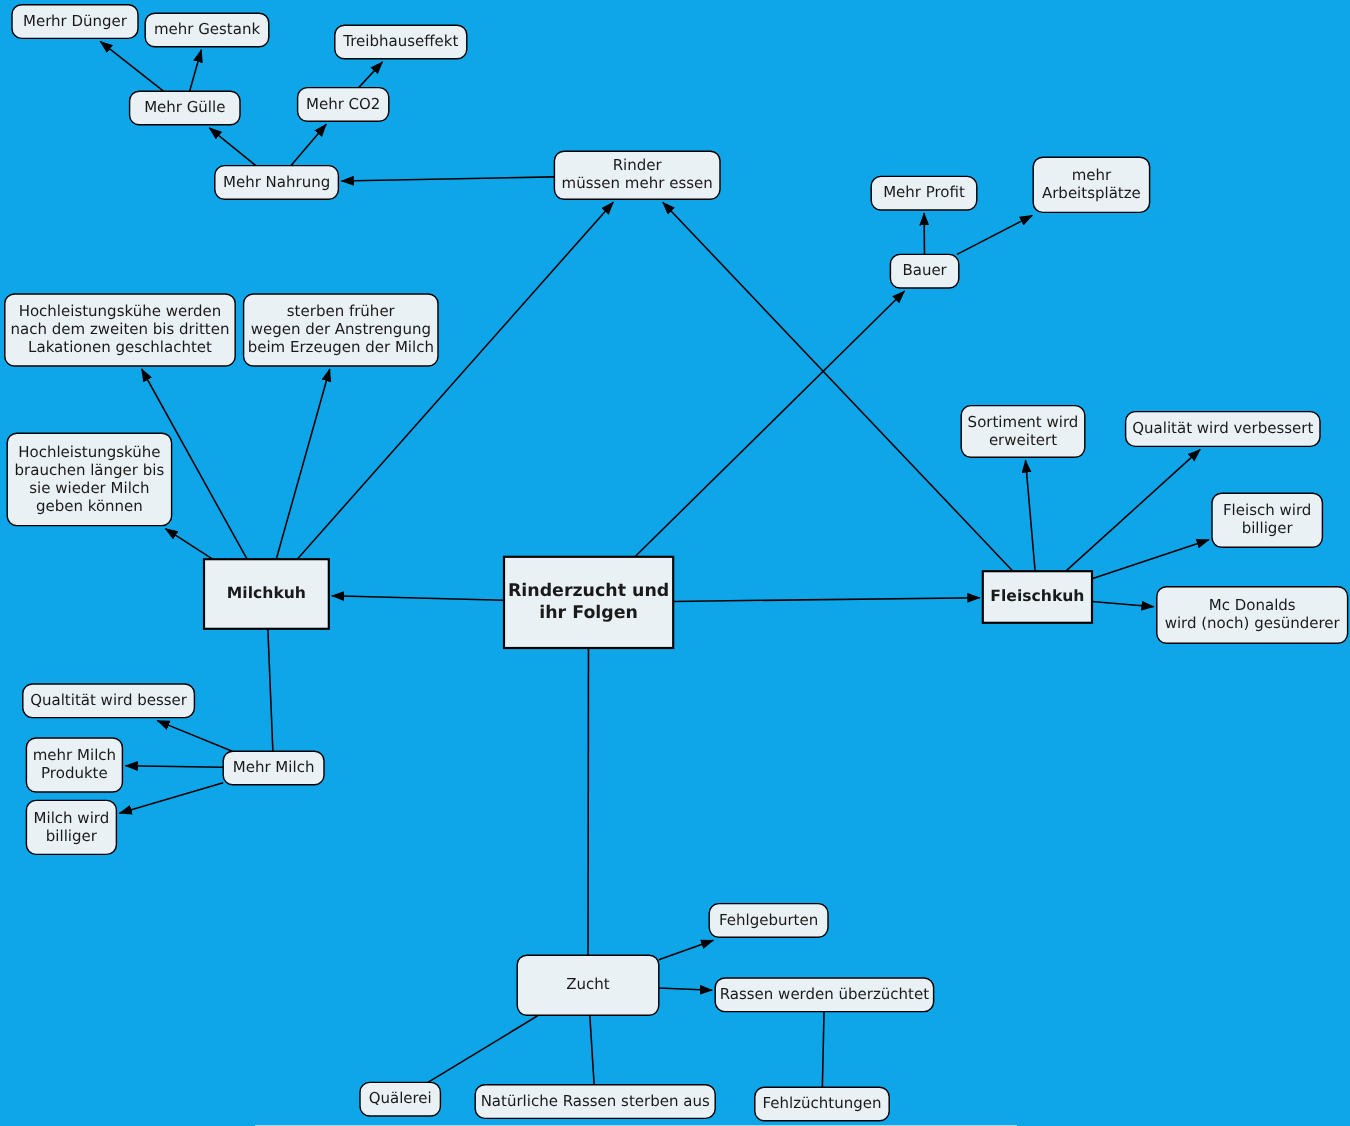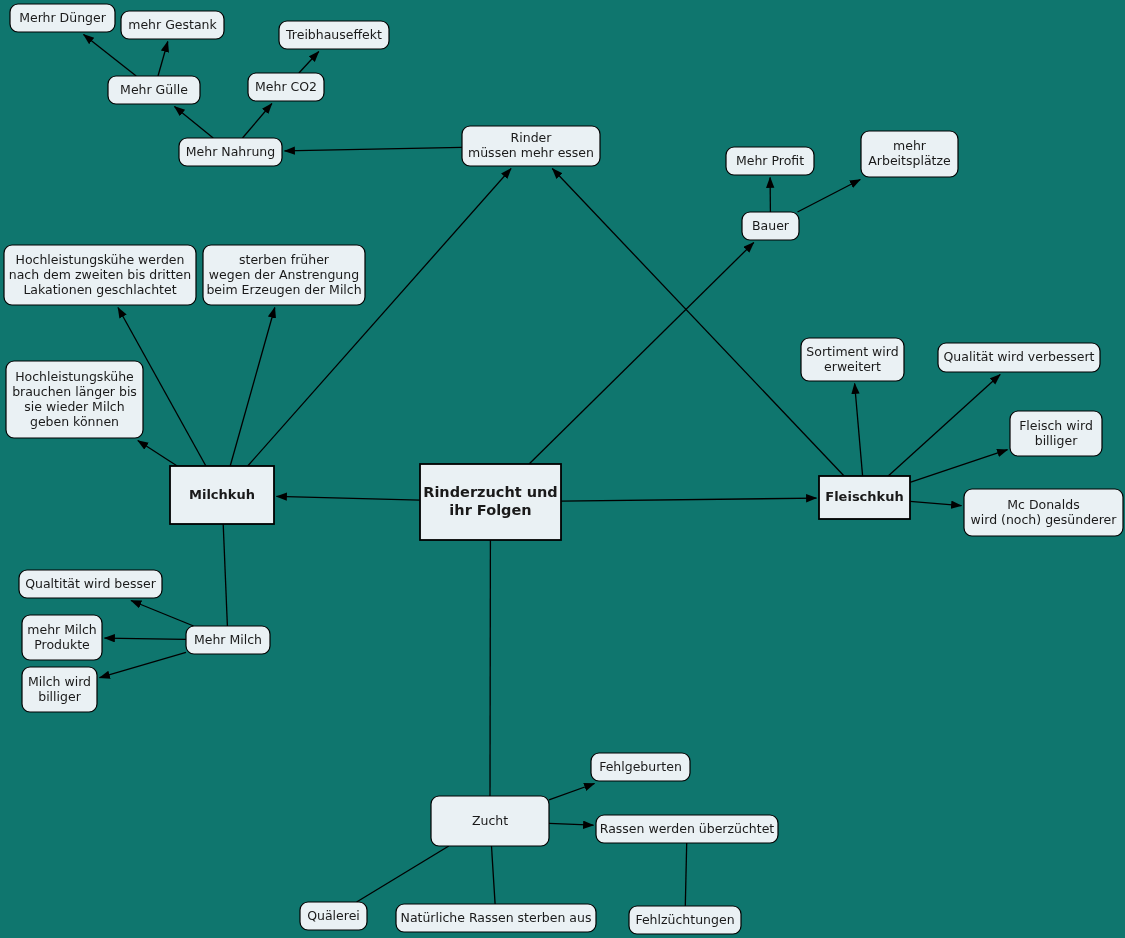--- a/index.html
+++ b/index.html
@@ -8,21 +8,21 @@
     background: #ffffff;
   }
   body {
     font-family: "DejaVu Sans", "Liberation Sans", sans-serif;
   }
   #canvas-wrap {
     position: relative;
     width: 1125px;
     height: 938px;
     overflow: hidden;
-    background: #0f766e;
+    background: #0ea5e9;
   }
   svg#map {
     position: absolute;
     top: 0;
     left: 0;
     width: 1125px;
     height: 938px;
   }
   .edge-line {
     stroke: #000000;

